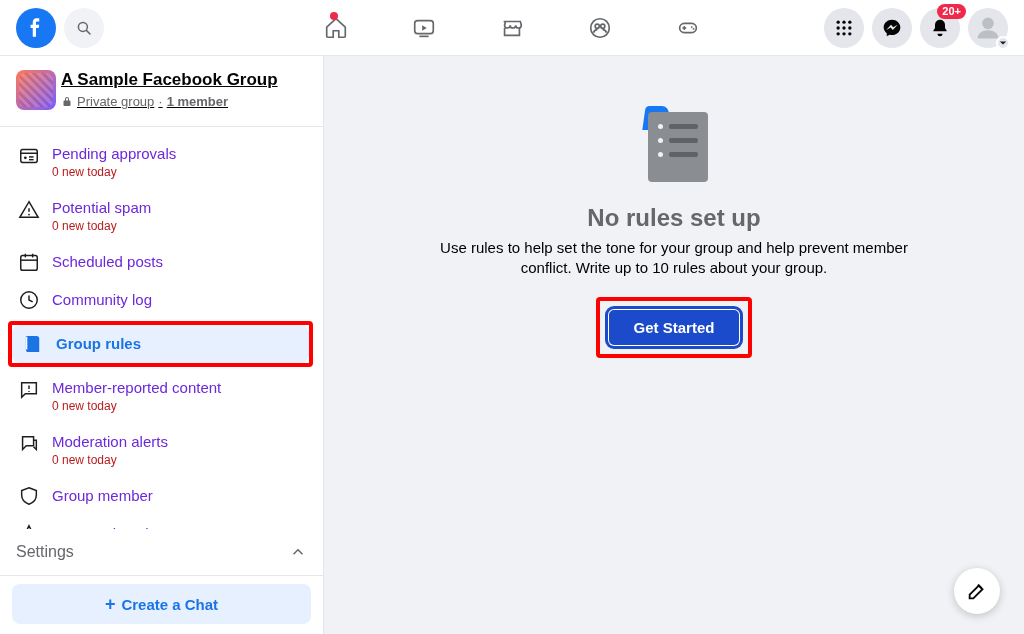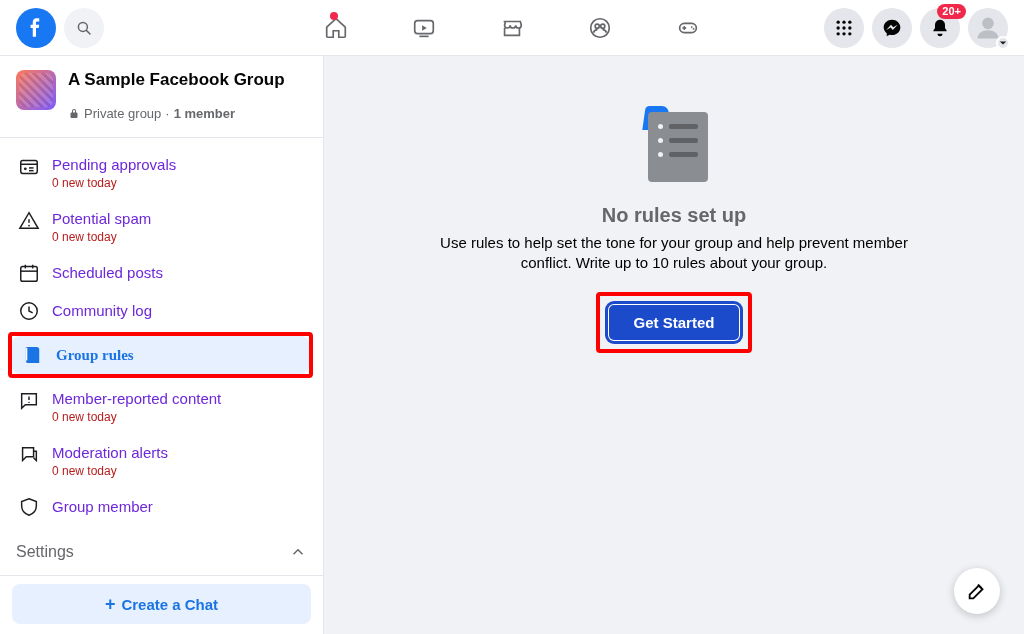--- a/index.html
+++ b/index.html
@@ -22,56 +22,56 @@
   .notif-badge { position:absolute; top:-4px; right:-6px; background:#f02849; color:#fff; font-size:11px; font-weight:700; border-radius:10px; padding:2px 5px; line-height:1; }
   .avatar-btn { width:40px; height:40px; border-radius:50%; background:#e4e6eb; display:flex; align-items:center; justify-content:center; position:relative; }
   .avatar-btn svg { width:28px; height:28px; fill:#bcc0c4; }
   .avatar-caret { position:absolute; bottom:-2px; right:-2px; width:14px; height:14px; border-radius:50%; background:#e4e6eb; border:2px solid #fff; display:flex; align-items:center; justify-content:center; }
   .avatar-caret svg{width:8px;height:8px;fill:#1c1e21;}
   
   .layout { display:flex; height: calc(634px - 56px); }
   .sidebar { width:324px; height:100%; border-right:1px solid #e4e6eb; background:#fff; display:flex; flex-direction:column; }
   .main { flex:1; background:#f0f2f5; position:relative; display:flex; flex-direction:column; align-items:center; padding-top:50px; }
   
-  .group-header { display:flex; gap:12px; padding:14px 16px 12px; }
+  .group-header { display:flex; gap:5px; padding:14px 16px 12px;text-decoration:underline; }
   .group-thumb { width:40px; height:40px; border-radius:8px; background:linear-gradient(135deg,#ff7a59,#7b5cff); display:flex; align-items:center; justify-content:center; overflow:hidden; }
   .group-thumb-inner { width:34px; height:34px; background: repeating-linear-gradient(45deg,#fff2,#fff2 3px,#0001 3px,#0001 6px); border-radius:6px; }
   .group-title { font-size:17px; font-weight:700; line-height:1.2; }
-  .group-sub { font-size:13px; color:#65676b; display:flex; align-items:center; gap:4px; margin-top:16px;}
+  .group-sub { font-size:13px; color:#65676b; display:flex; align-items:center; gap:4px; margin-top:4px;}
   .lock { width:12px; height:12px; }
   .divider { height:1px; background:#e4e6eb; margin:4px 0; }
   
   .navlist { list-style:none; padding:4px 8px 0; overflow:auto; }
   .nav-item { display:flex; align-items:center; gap:12px; padding:8px 10px; border-radius:8px; cursor:pointer; }
   .nav-item.tall { align-items:flex-start; padding-top:10px; padding-bottom:10px;}
   .nav-item.selected { background:#e7f0fe; }
   .nav-item.selected .nav-label { color:#1b74e4; font-weight:600; }
   .nav-item.selected svg { stroke:#1b74e4; fill:#1b74e4; }
   .nav-ico { width:22px; height:22px; flex-shrink:0; display:flex; align-items:center; justify-content:center; }
   .nav-ico svg { width:22px; height:22px; stroke:#1c1e21; fill:none; stroke-width:1.6; }
   .nav-text { display:flex; flex-direction:column; }
   .nav-label { font-size:15px; font-weight:500; color:#6d28d9; line-height:1.2; }
   .nav-sub { font-size:12px; color:#b91c1c; margin-top:2px; }
   
   .red-box { border:4px solid #ff0000; border-radius:4px; }
-  .sidebar-highlight { margin:2px 2px 2px 0;font-family:Liberation Serif, serif; }
+  .sidebar-highlight { margin:2px 2px 2px 0; }
   
   .settings-row { display:flex; align-items:center; justify-content:space-between; padding:14px 16px; font-size:16px; color:#65676b; cursor:pointer; }
   .settings-row svg { width:18px; height:18px; stroke:#65676b; fill:none; stroke-width:2;}
   
   .create-chat-wrap { margin-top:auto; padding:8px 12px 10px; border-top:1px solid #e4e6eb;}
   .create-chat { width:100%; height:40px; border-radius:8px; background:#e7f0fe; color:#1b74e4; font-weight:600; font-size:15px; display:flex; align-items:center; justify-content:center; gap:6px; border:none; cursor:pointer;}
   
   .rules-illus { width:72px; height:78px; position:relative; margin-bottom:20px; }
   .doc-back { position:absolute; top:0; left:6px; width:24px; height:24px; background:#1877F2; border-radius:4px 8px 0 0; transform:skewX(-8deg);}
   .doc-front { position:absolute; top:6px; left:10px; width:60px; height:70px; background:#8a8d91; border-radius:4px; padding:12px 10px; }
   .doc-line { display:flex; align-items:center; gap:6px; margin-bottom:9px;}
   .doc-dot { width:5px; height:5px; border-radius:50%; background:#f0f2f5;}
   .doc-bar { flex:1; height:5px; background:#606266; border-radius:2px;}
-  .empty-title { font-size:20px; font-weight:700; color:#65676b; margin-bottom:6px;}
+  .empty-title { font-size:24px; font-weight:700; color:#65676b; margin-bottom:6px;}
   .empty-desc { font-size:15px; color:#000000; text-align:center; max-width:520px; line-height:1.35; margin-bottom:18px;}
   .get-started-wrap { padding:8px; }
   .get-started { background:#1b4acb; color:#fff; border:none; font-weight:600; font-size:15px; padding:10px 26px; border-radius:6px; cursor:pointer; box-shadow:0 0 0 1px #fff inset, 0 0 0 3px #1b4acb; }
   
   .fab { position:absolute; bottom:20px; right:24px; width:46px; height:46px; border-radius:50%; background:#fff; box-shadow:0 2px 8px rgba(0,0,0,.2); display:flex; align-items:center; justify-content:center; cursor:pointer;}
   .fab svg { width:22px; height:22px; stroke:#050505; fill:none; stroke-width:2;}
 </style>
 </head>
 <body>
 

